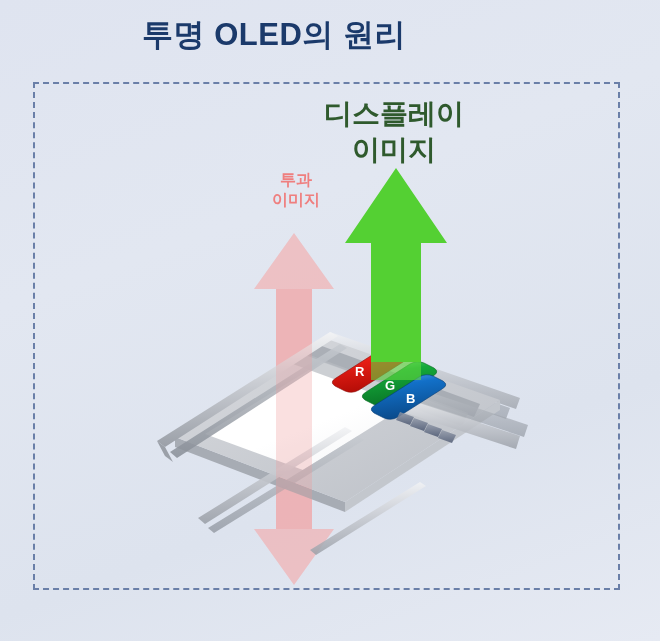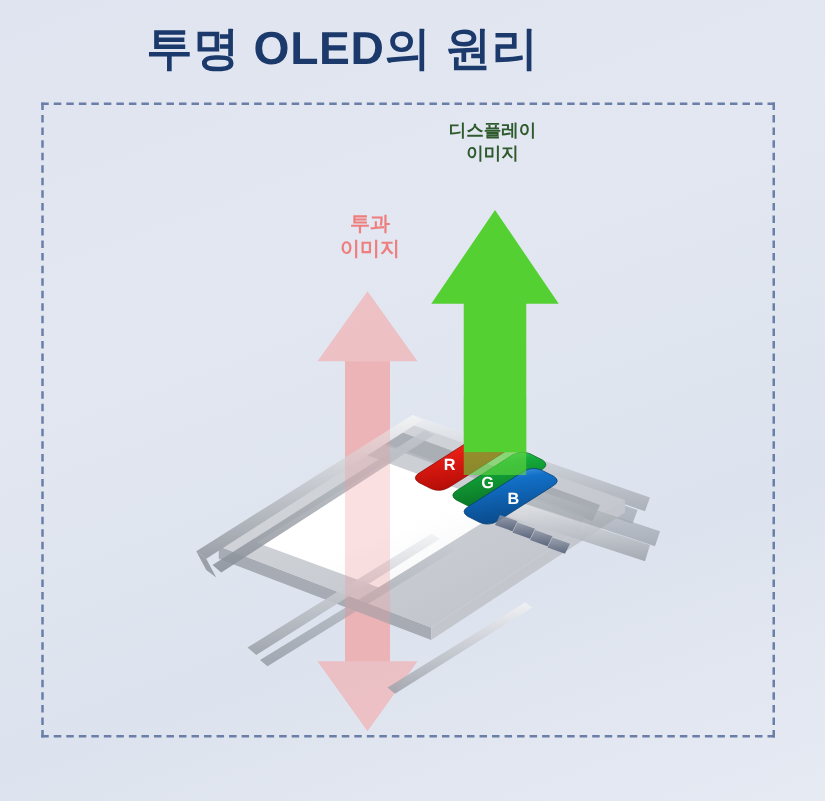--- a/index.html
+++ b/index.html
@@ -17,21 +17,21 @@
     overflow: hidden;
     background: linear-gradient(160deg, #dfe4f0 0%, #e2e7f1 35%, #dde3ee 70%, #e6eaf3 100%);
   }
   
   #title {
     position: absolute;
     top: 14px;
     left: 0;
     width: 548px;
     text-align: center;
-    font-size: 37px;
+    font-size: 31px;
     font-weight: bold;
     color: #1b3a6b;
     letter-spacing: 0.5px;
     white-space: nowrap;
   }
   
   #frame {
     position: absolute;
     left: 33px;
     top: 82px;
@@ -52,21 +52,21 @@
     left: 244px;
     top: 170px;
     width: 104px;
     font-size: 16px;
     color: #ef7f7f;
   }
   #lbl-display {
     left: 320px;
     top: 96px;
     width: 148px;
-    font-size: 14px;
+    font-size: 28px;
     color: #2f5a2d;
   }
   
   #stage {
     position: absolute;
     left: 0;
     top: 0;
     width: 660px;
     height: 641px;
   }

